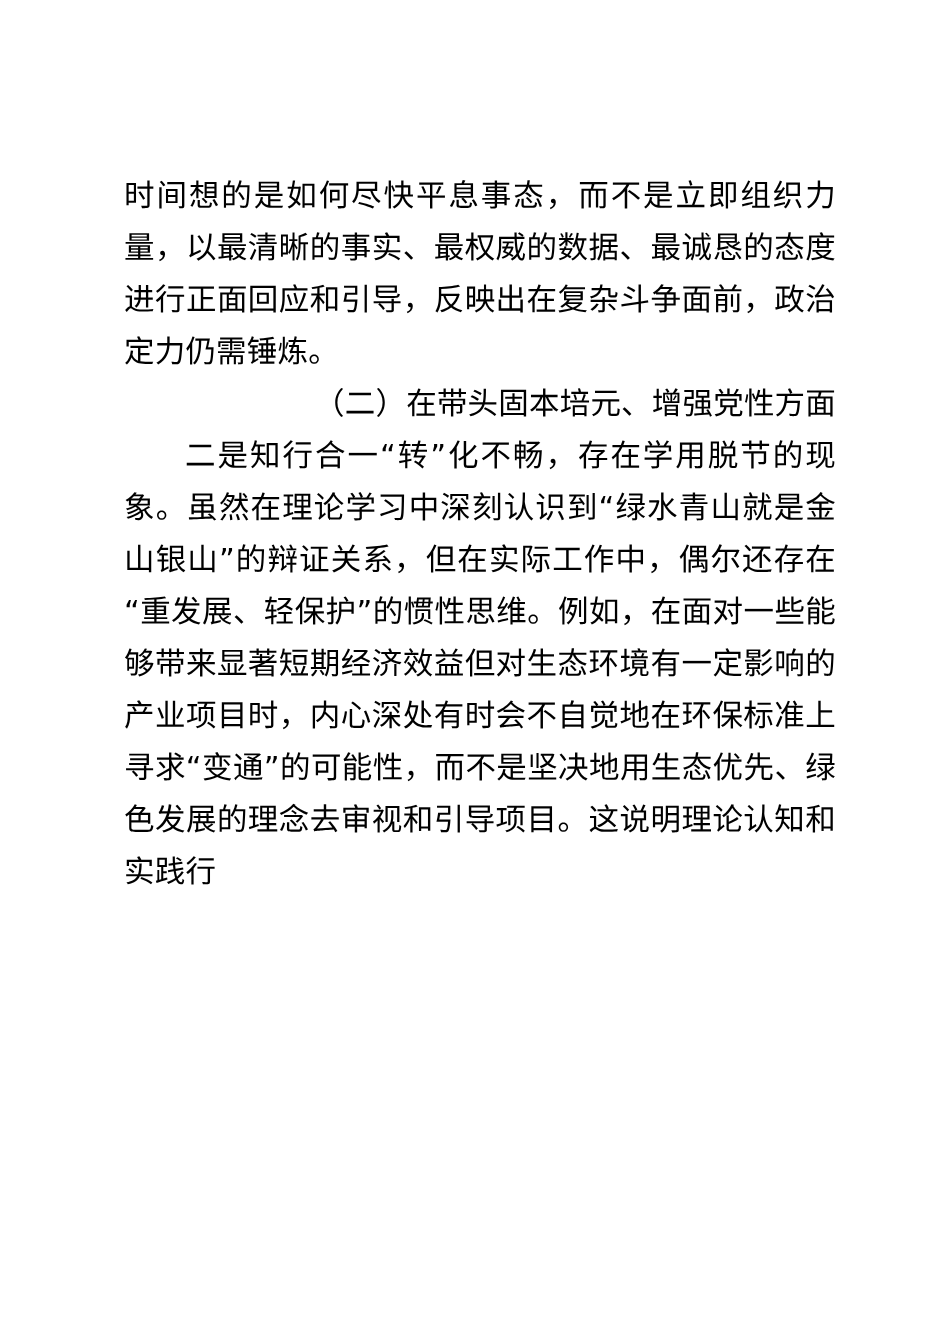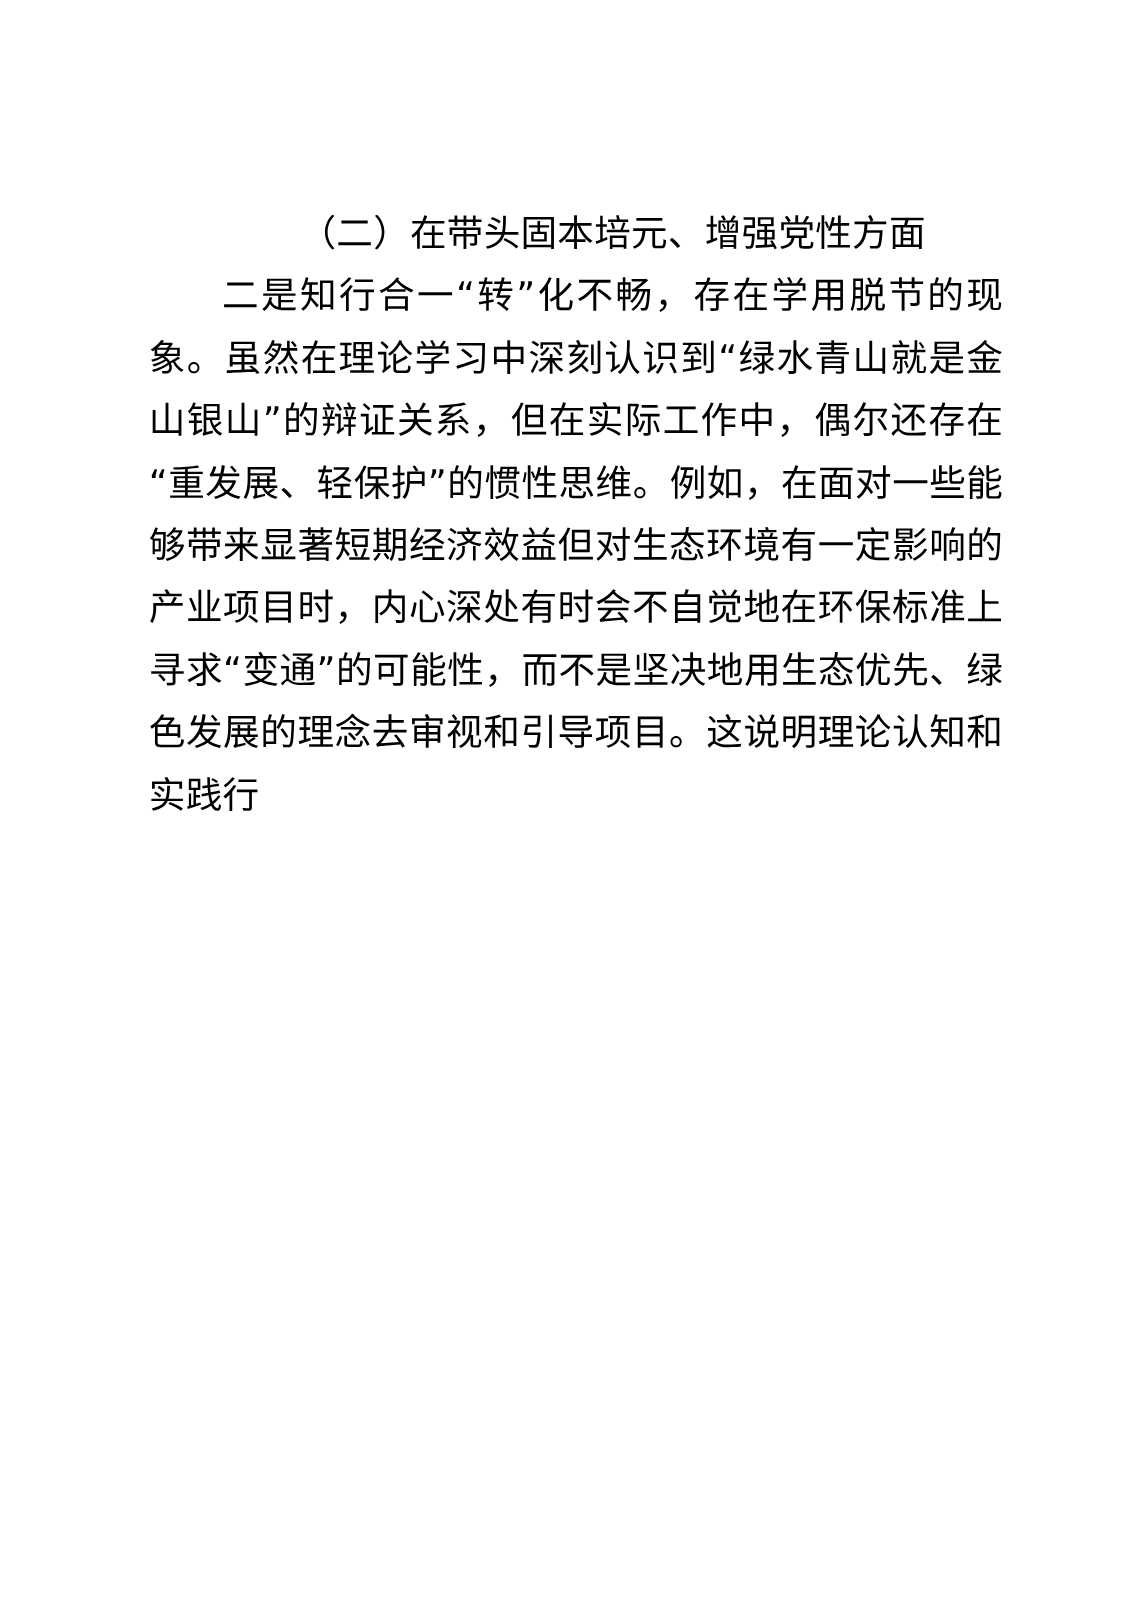--- a/index.html
+++ b/index.html
@@ -50,30 +50,31 @@
     text-indent: 2em;
   }
 
   
   .heading {
     margin: 0;
     font-size: 30.5px;
     line-height: 52px;
     letter-spacing: 0.2px;
     text-indent: 2em;
-    text-align: center;
+    text-align: right;
     color: #000000;
   }
 </style>
 </head>
 <body>
 
 <div class="page">
   <div class="page-body">
 
+    <p class="para continuation">时间想的是如何尽快平息事态，而不是立即组织力量，以最清晰的事实、最权威的数据、最诚恳的态度进行正面回应和引导，反映出在复杂斗争面前，政治定力仍需锤炼。</p>
 
     <p class="heading">（二）在带头固本培元、增强党性方面</p>
 
 
     <p class="para indent">二是知行合一“转”化不畅，存在学用脱节的现象。虽然在理论学习中深刻认识到“绿水青山就是金山银山”的辩证关系，但在实际工作中，偶尔还存在“重发展、轻保护”的惯性思维。例如，在面对一些能够带来显著短期经济效益但对生态环境有一定影响的产业项目时，内心深处有时会不自觉地在环保标准上寻求“变通”的可能性，而不是坚决地用生态优先、绿色发展的理念去审视和引导项目。这说明理论认知和实践行</p>
 
   </div>
 </div>
 
 </body></html>

